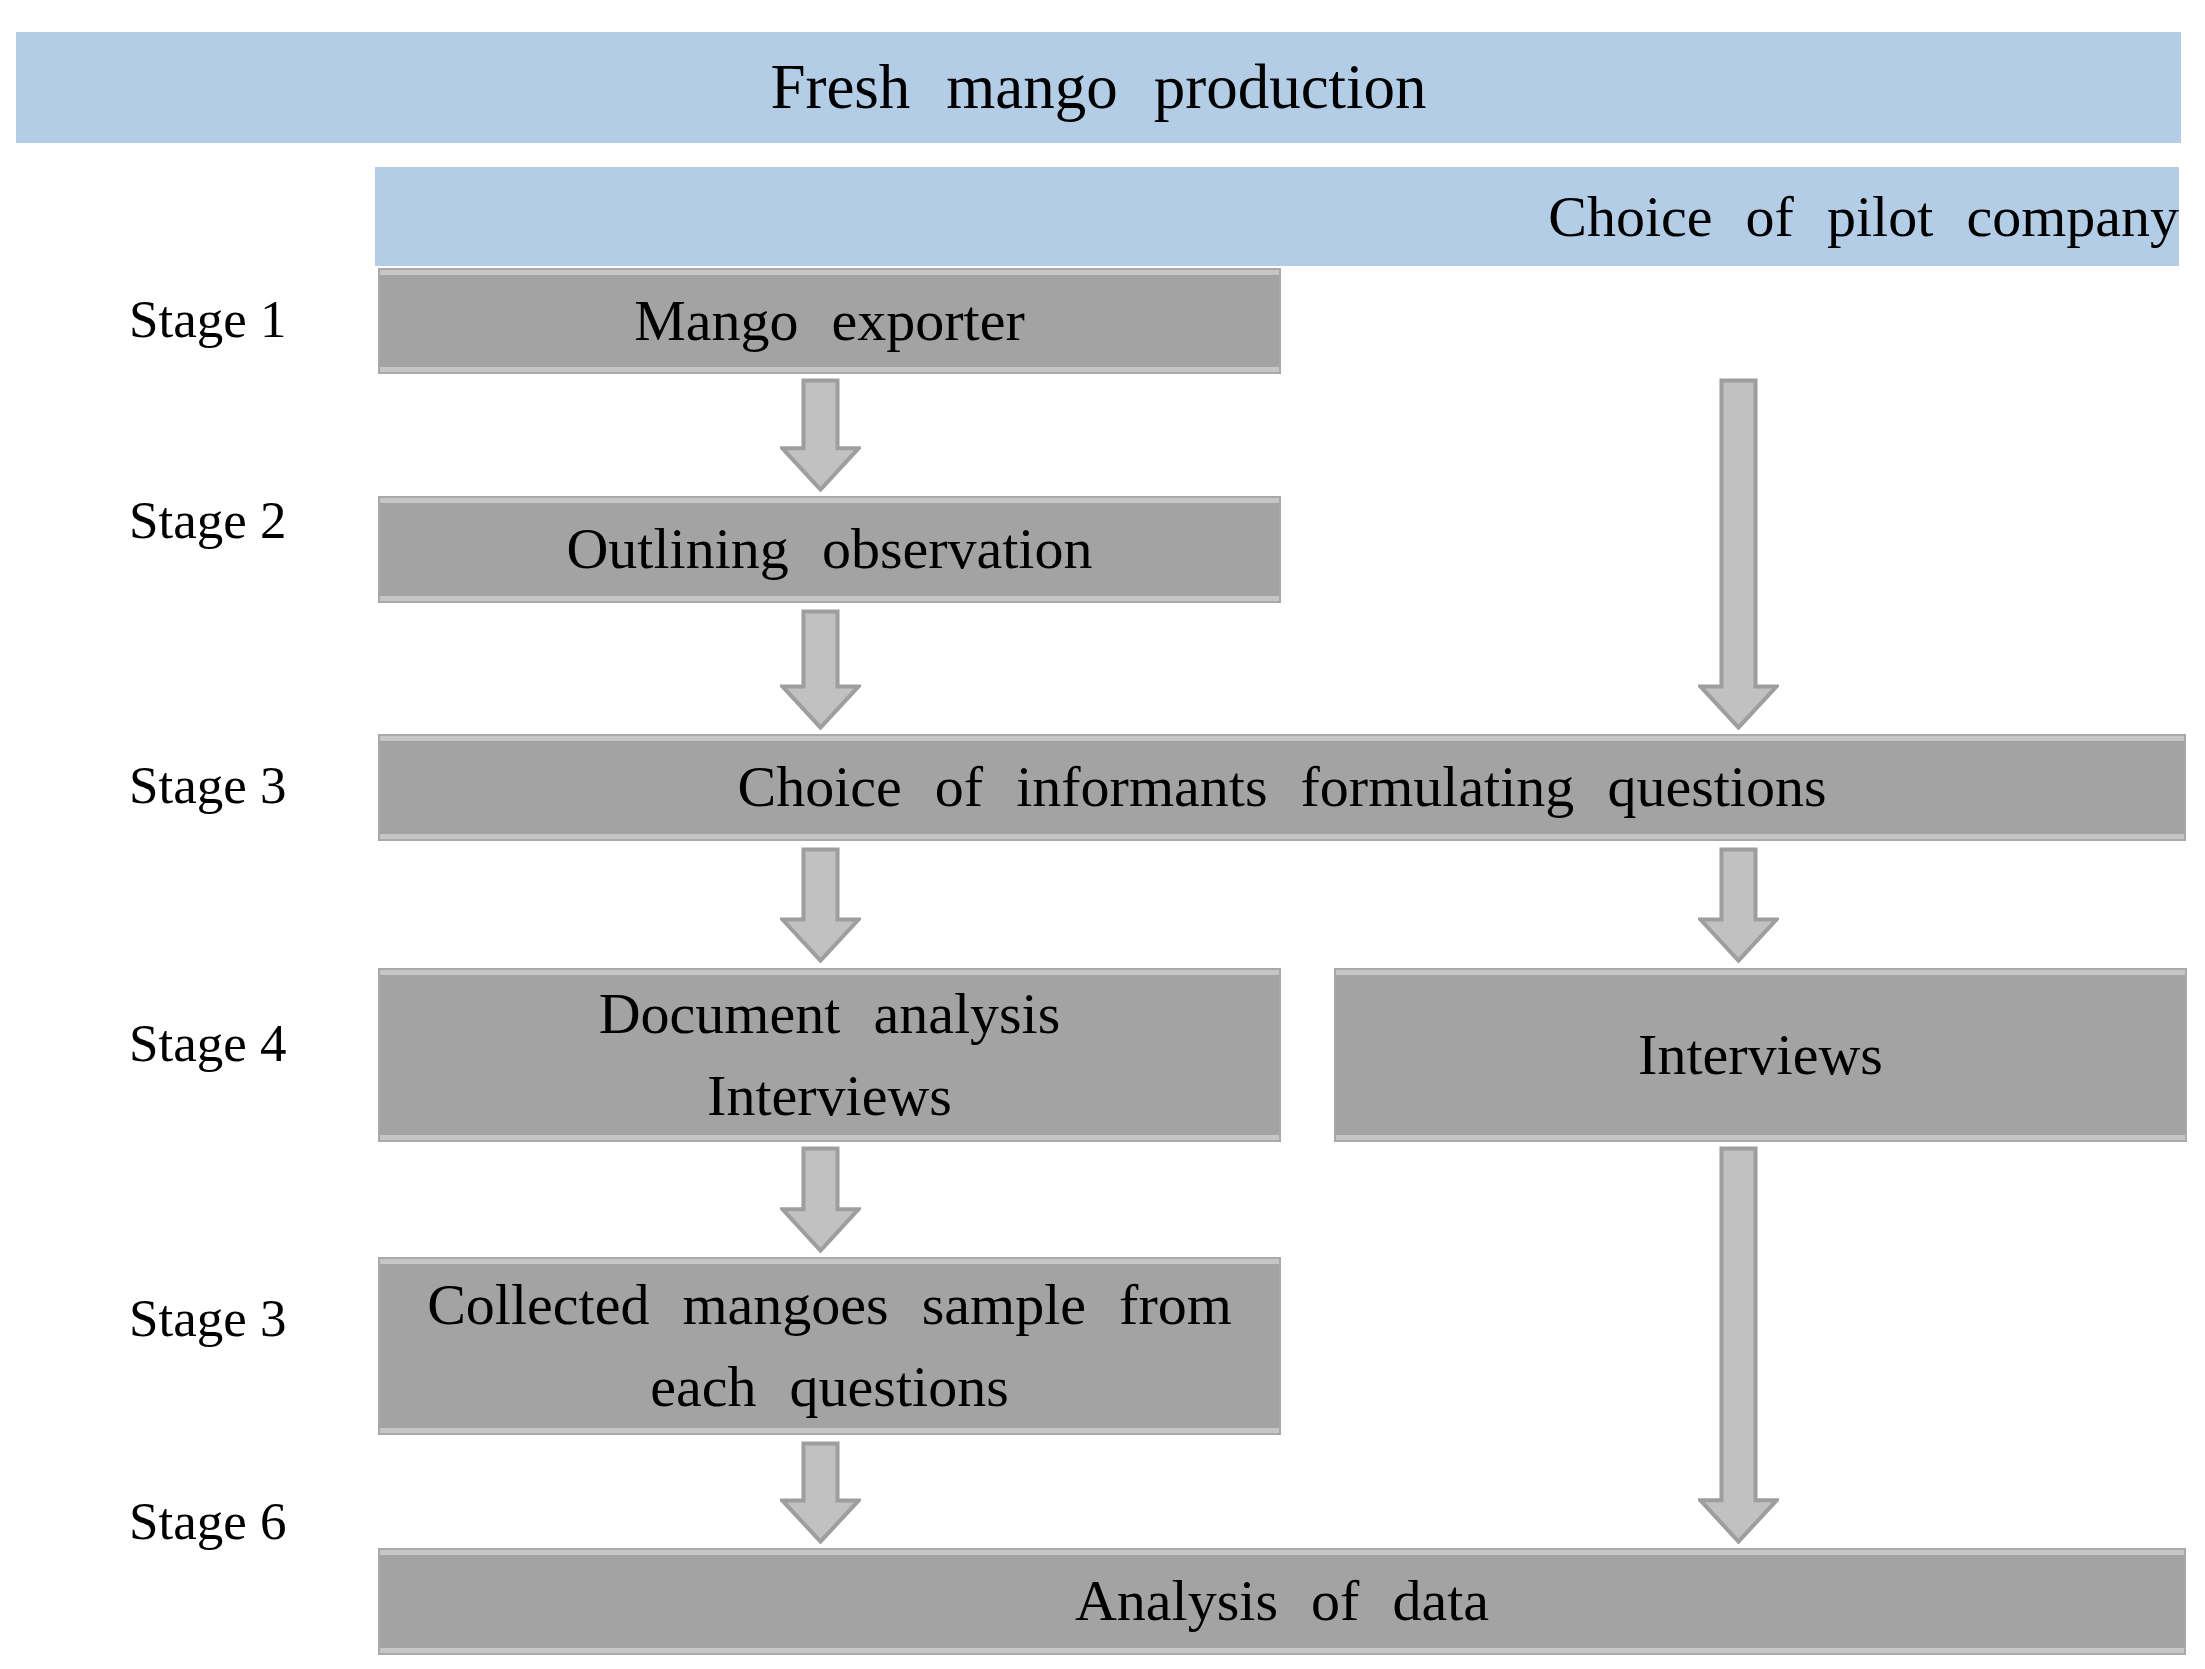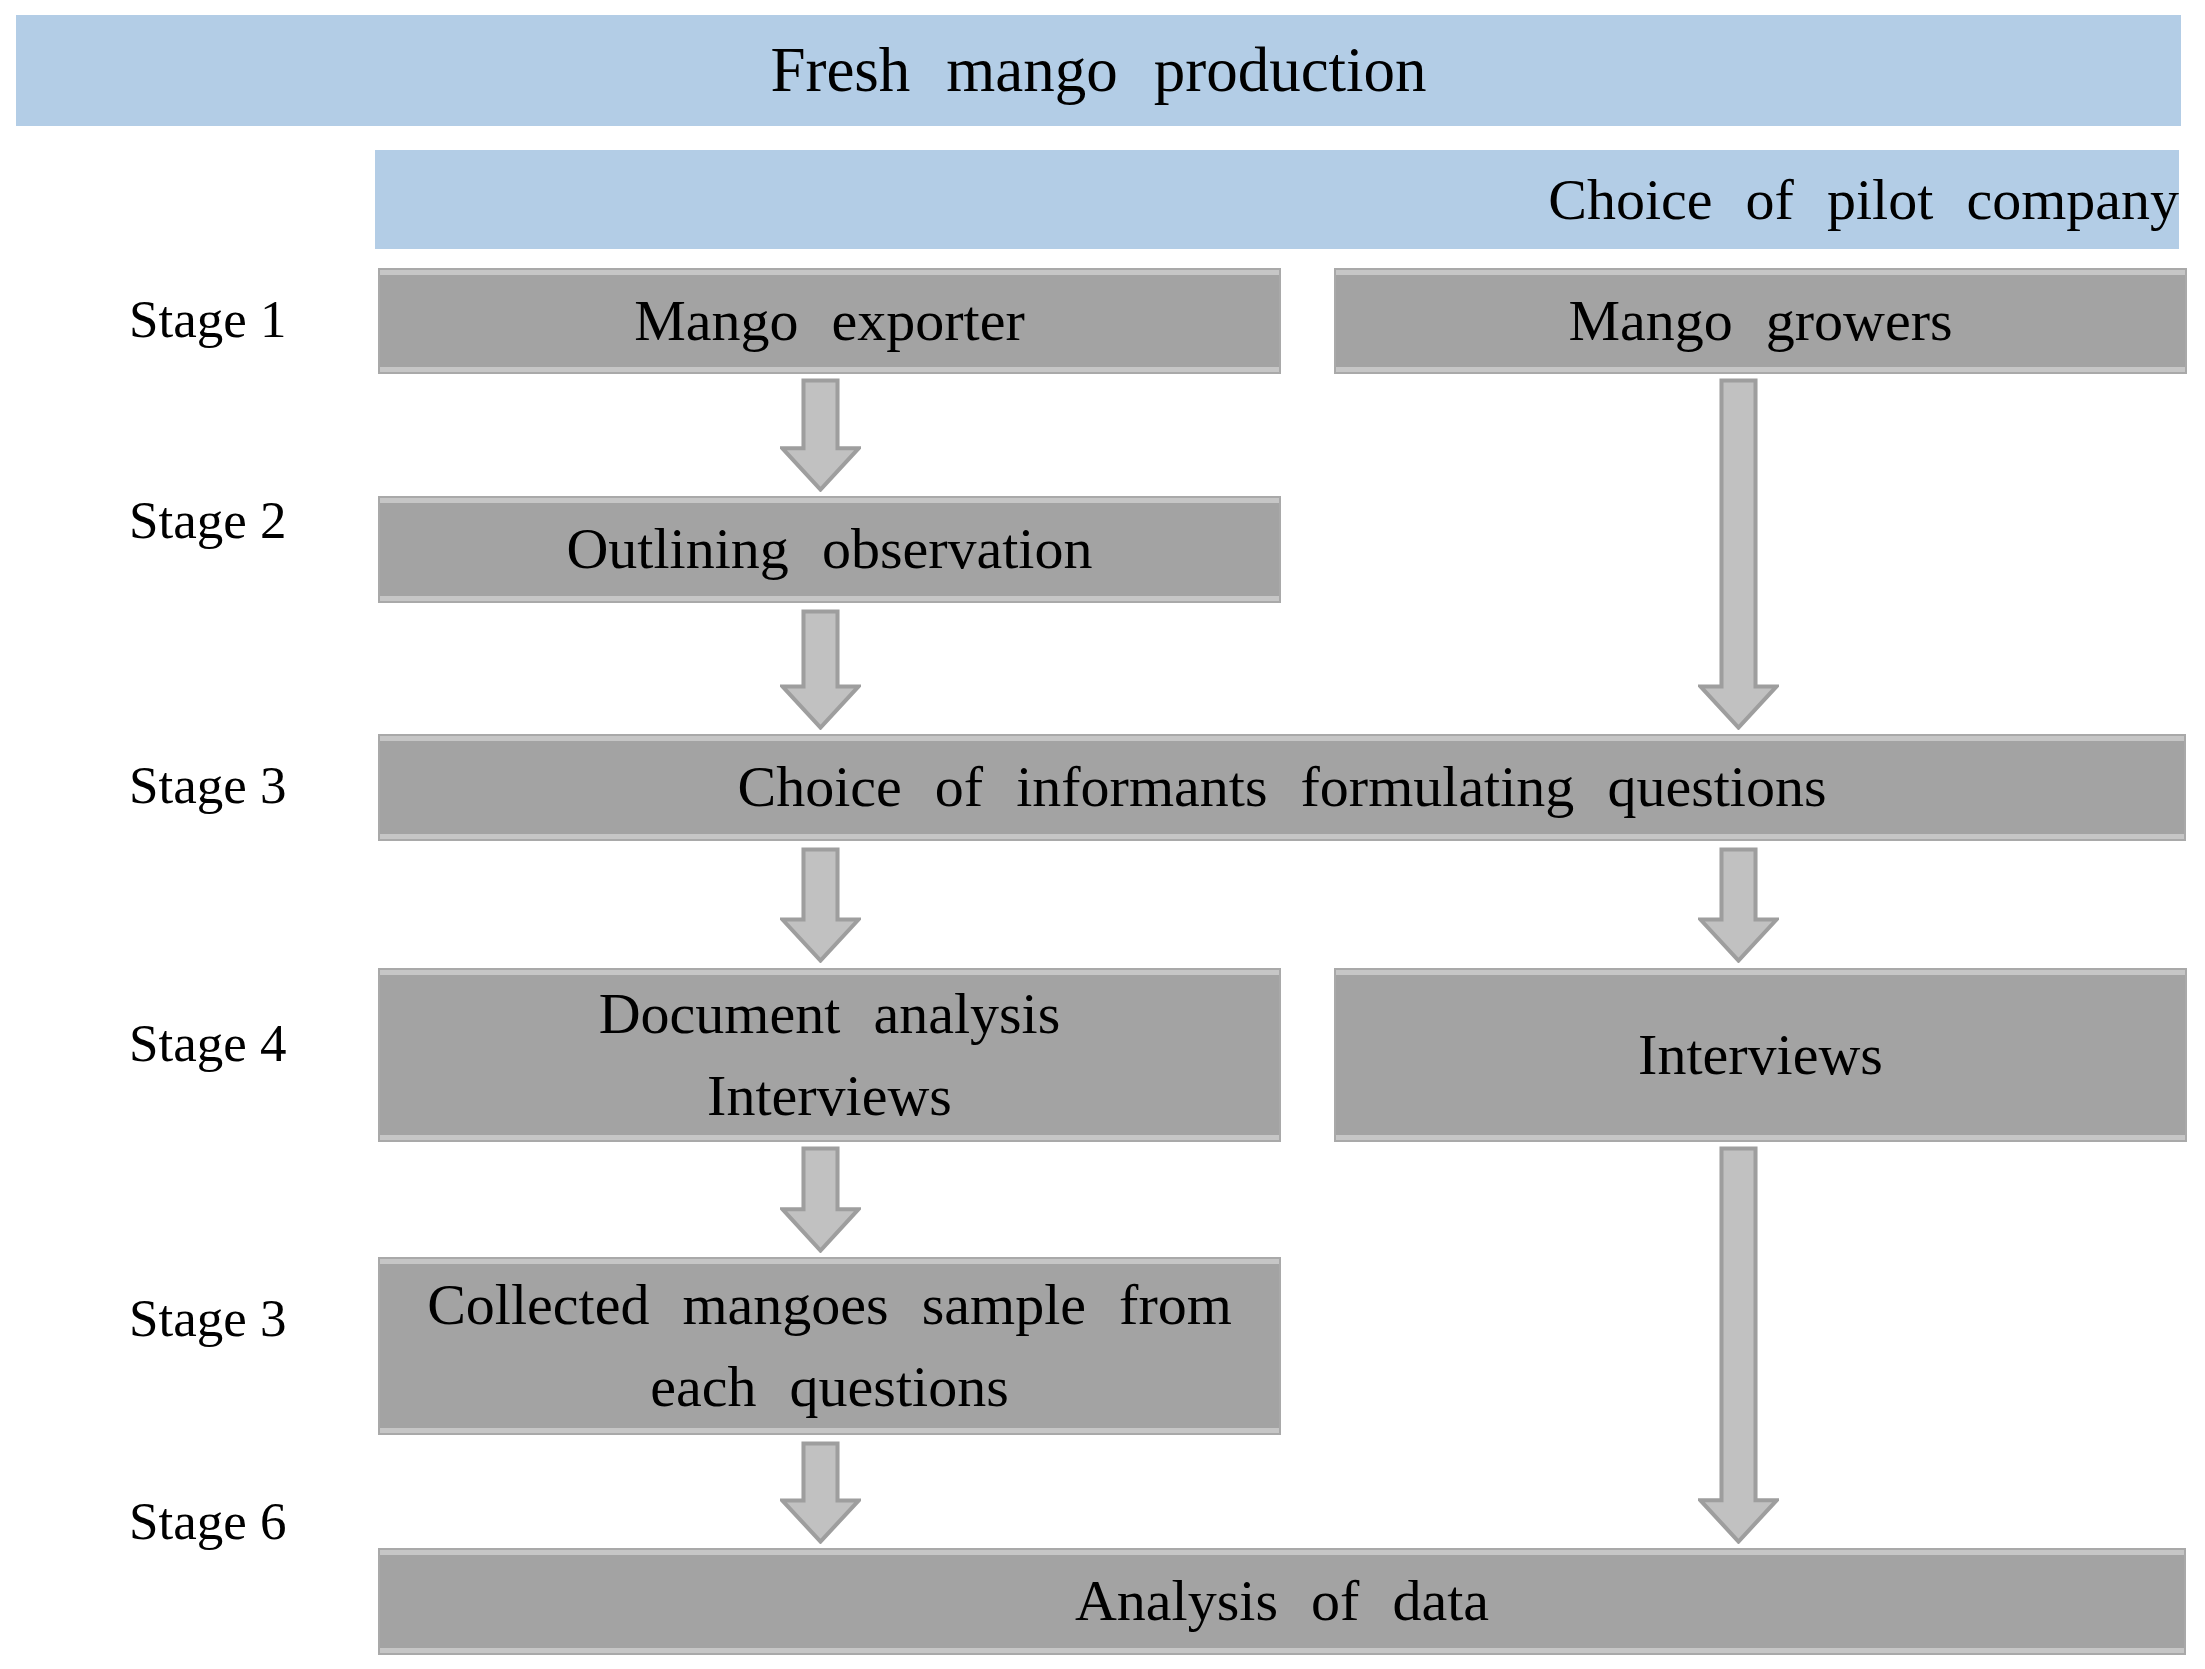--- a/index.html
+++ b/index.html
@@ -12,20 +12,21 @@
     color: var(--text, #000000);
     overflow: hidden;
   }
   .banner {
     position: absolute;
     background: var(--banner, #b3cde6);
     display: flex;
     align-items: center;
     justify-content: center;
     word-spacing: 0.32em;
+    margin-top: 17px;
   }
   .banner.main  { left: 16px;  top: 14.6px;  width: 2165px; height: 111px; font-size: 63px; }
   .banner.sub   { left: 375px; top: 150px; width: 1804px; height: 99px; font-size: 58px; justify-content: flex-end; }
   .wbox {
     position: absolute;
     background: #a3a3a3;
     border: 2.4px solid var(--border, #a9a9a9);
     box-shadow: inset 0 4.9px 0 var(--band, #c6c6c6), inset 0 -4.9px 0 var(--band, #c6c6c6);
     display: flex;
     flex-direction: column;
@@ -60,23 +61,20 @@
 
   <div class="stage-label" style="top:319px">Stage 1</div>
   <div class="stage-label" style="top:520px">Stage 2</div>
   <div class="stage-label" style="top:785px">Stage 3</div>
   <div class="stage-label" style="top:1043px">Stage 4</div>
   <div class="stage-label" style="top:1318px">Stage 3</div>
   <div class="stage-label" style="top:1521px">Stage 6</div>
 
   <div class="wbox" style="left:378px; top:268px; width:899px; height:102px">
     <span>Mango exporter</span>
-  </div>
-  <div class="wbox" style="left:1334px; top:268px; width:849px; height:102px">
-    <span>Mango growers</span>
   </div>
 
   <div class="wbox" style="left:378px; top:496px; width:899px; height:103px">
     <span>Outlining observation</span>
   </div>
 
   <div class="wbox" style="left:378px; top:734px; width:1804px; height:103px">
     <span>Choice of informants formulating questions</span>
   </div>
 

